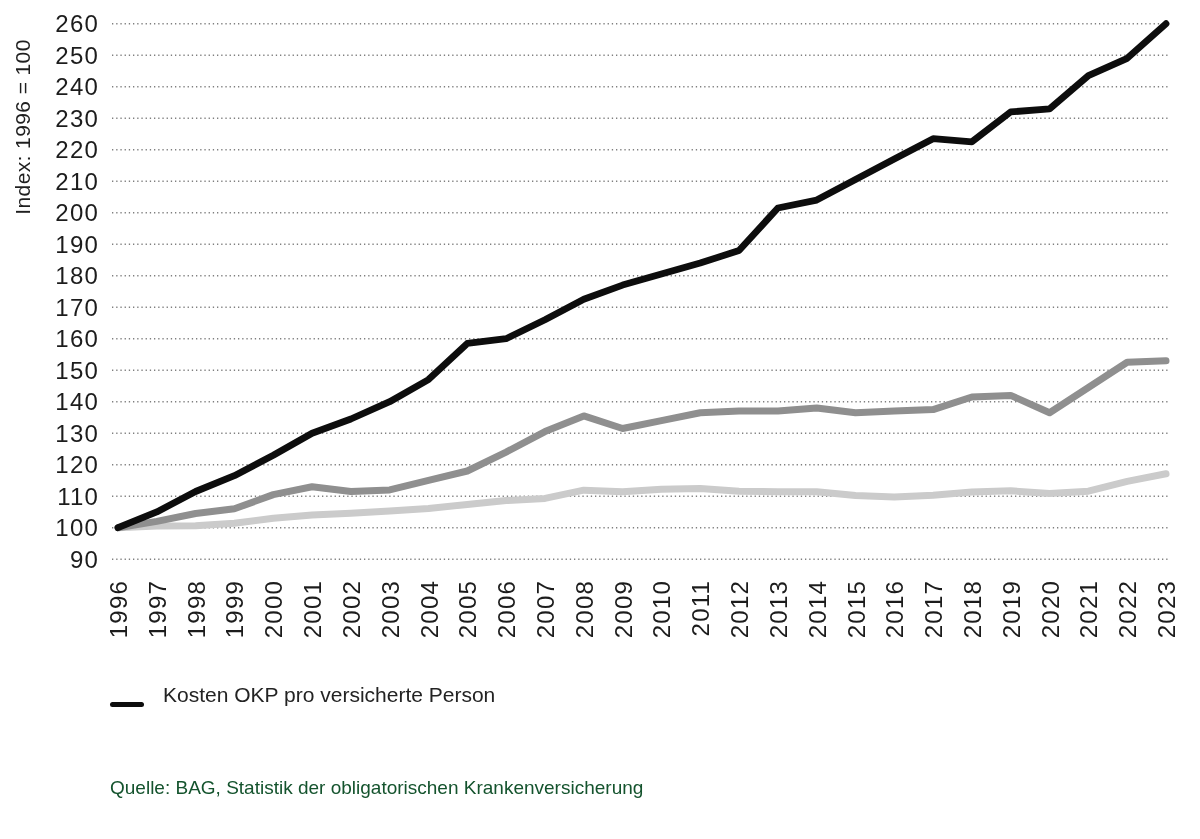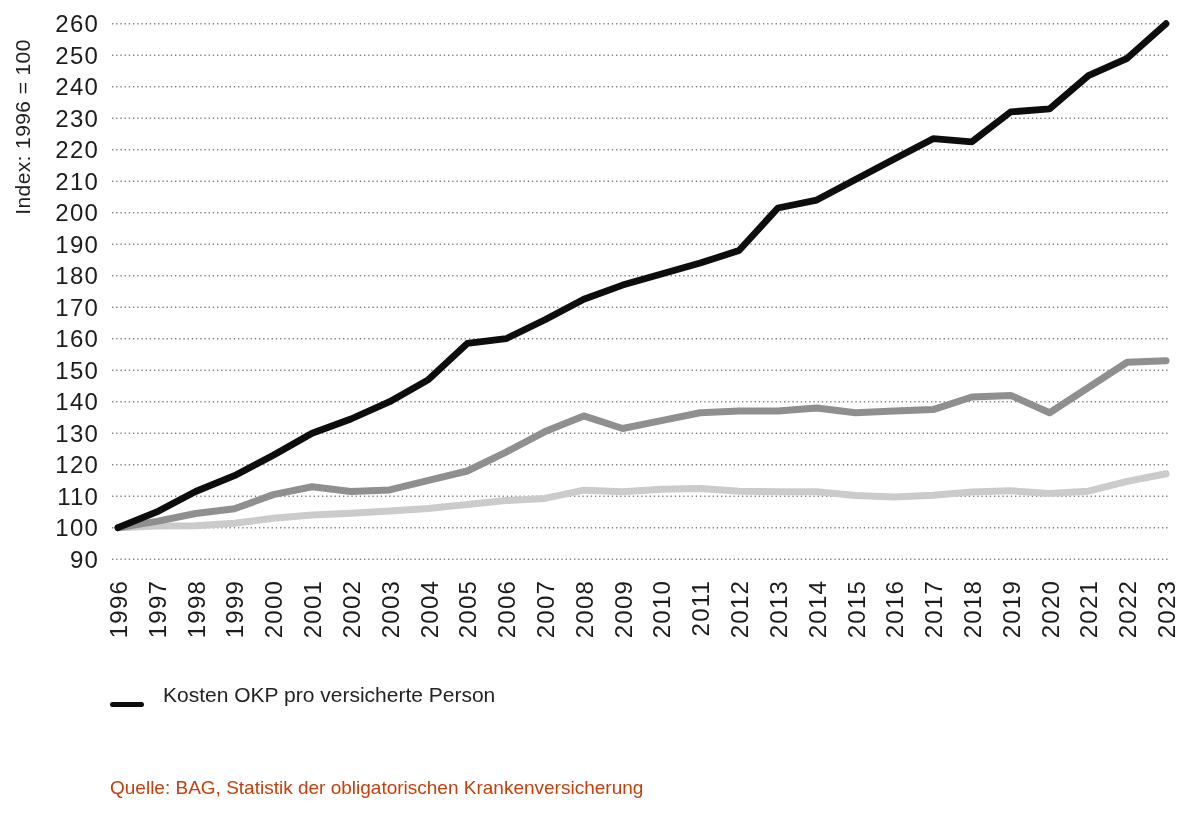--- a/index.html
+++ b/index.html
@@ -7,21 +7,21 @@
   .frame{position:relative;width:1200px;height:839px;background:#ffffff;overflow:hidden;}
   #plot{position:absolute;left:0;top:0;}
   .gridline{stroke:#7f7f7f;stroke-width:1.5;stroke-dasharray:1.3 2.9;fill:none;}
   .ytick{font-size:24px;fill:#1c1c1c;text-anchor:end;letter-spacing:1.2px;}
   .xtick{font-size:24px;fill:#1c1c1c;text-anchor:end;letter-spacing:1.2px;}
   .ylabel{font-size:21px;fill:#1f1f1f;text-anchor:middle;letter-spacing:0.4px;}
   .legend{position:absolute;left:110px;top:685px;}
   .legend-row{display:flex;align-items:flex-end;height:22px;margin-bottom:15px;}
   .swatch{width:34px;height:5.5px;border-radius:3px;margin-right:19px;flex:0 0 auto;}
   .legend-label{font-size:21px;color:#232323;white-space:nowrap;}
-  .source{position:absolute;left:110px;top:777px;font-size:19px;color:#c2410c;white-space:nowrap;}
+  .source{position:absolute;left:110px;top:777px;font-size:19px;color:#14532d;white-space:nowrap;}
 </style>
 </head>
 <body>
 
 <div class="frame">
   <svg id="plot" width="1200" height="672" viewBox="0 0 1200 672" xmlns="http://www.w3.org/2000/svg">
     <g id="grid">
         <line x1="112" x2="1170" y1="559.2" y2="559.2" class="gridline"></line>
         <line x1="112" x2="1170" y1="527.7" y2="527.7" class="gridline"></line>
         <line x1="112" x2="1170" y1="496.2" y2="496.2" class="gridline"></line>

